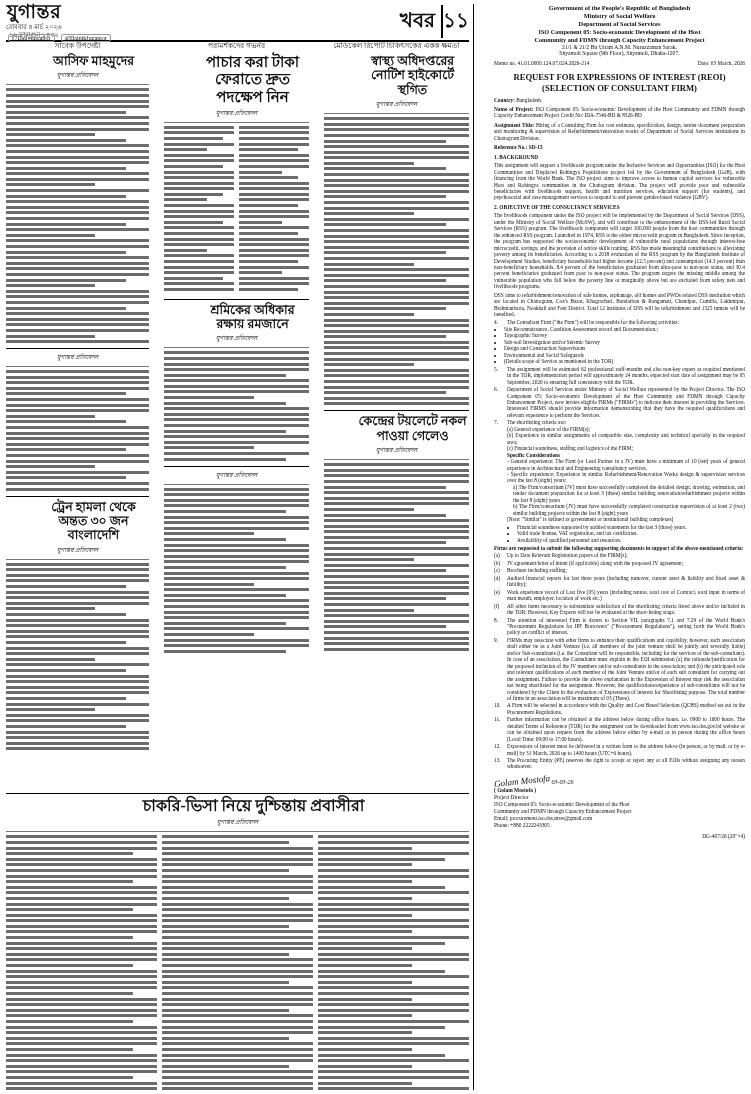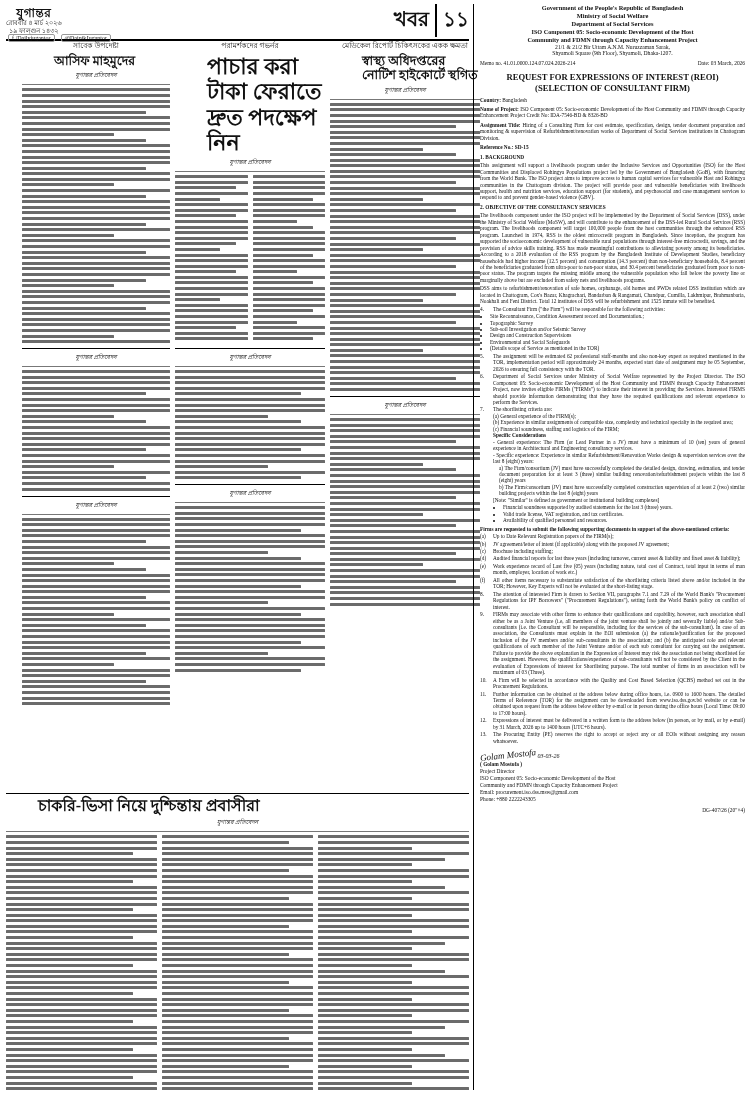--- a/index.html
+++ b/index.html
@@ -14,62 +14,62 @@
   .page { position: relative; width: 751px; height: 1094px; padding: 4px 6px; }
 
   
   .masthead {
     display:flex; align-items:center; justify-content:space-between;
     border-bottom: 2px solid #000; padding-bottom: 2px; margin-bottom: 3px;
     width: 463px;
   }
   .logo-wrap { text-align:center; line-height:1; }
   .logo-main {
-    font-family: Liberation Serif, serif;
-    font-size: 12px; font-weight: bold; letter-spacing: .5px;
+    font-family: Liberation Mono, monospace;
+    font-size: 19px; font-weight: bold; letter-spacing: .5px;
   }
   .logo-sub { font-size: 6.5px; margin-top:1px; }
   .khobor { font-size: 20px; font-weight: bold; }
-  .pageno { font-size: 20px; font-weight: bold; padding-left:6px; border-left:2px solid #000; margin-left:6px;}
+  .pageno { font-size: 20px; font-weight: bold; border-left:2px solid #000; margin-left:6px;}
   .khobor-wrap{ display:flex; align-items:flex-start;margin-left:8px;}
   .social { display:flex; gap:6px; font-size:6px; align-items:center; }
   .social span { border:1px solid #999; padding:0 3px; border-radius:2px; }
 
   
   .news {
-    position:absolute; left:22px; top:40px; width:463px; height:1050px;
-    display:flex; gap:5px;
+    position:absolute; left:6px; top:40px; width:463px; height:1050px;
+    display:flex; gap:15px;
   }
   .col { width: 148px; }
   .col.c2 { width: 150px; }
   .col.c3 { width: 150px; }
 
   .hl { margin-bottom:5px; }
   .hl-title {
-    font-weight:bold; text-align:left; line-height:1.15; margin-bottom:2px;margin-left:32px;
+    font-weight:bold; text-align:center; line-height:1.15; margin-bottom:2px;margin-left:32px;
   }
   .s1 .hl-title { font-size: 12.5px; }
-  .s2 .hl-title { font-size: 22px; }
+  .s2 .hl-title { font-size: 15px; }
   .kicker { font-size:7.5px; text-align:center; margin-bottom:2px; }
   .byline { font-size:6px; text-align:center; font-style:italic; margin-bottom:2px; }
   .rule { border-top:1px solid #000; margin:3px 0; }
   .rule.thin { border-top:.5px solid #777; }
 
   
   .body { margin-top:2px; }
   .ln { height:3px; background:#4a4a4a; margin-bottom:2.6px; border-radius:.5px; opacity:.82;}
   .ln.s { width:62%; }
   .ln.m { width:84%; }
   .two { display:flex; gap:5px; }
   .two > div { flex:1; }
 
   
   .notice {
     position:absolute; right:6px; top:4px; width:272px; height:1086px;
-    border-left:1px solid #000; padding-left:6px;
+    border-left:1px solid #000; padding-left:20px;
     font-family:"Liberation Serif", serif;
     font-size:5.3px; line-height:1.22; text-align:justify;
   }
   .n-head { text-align:center; line-height:1.25; }
   .n-head .l1 { font-size:6.4px; font-weight:bold; }
   .n-head .l2 { font-size:6.4px; font-weight:bold; }
   .n-head .l3 { font-size:6.4px; font-weight:bold; }
   .n-head .l4 { font-size:6.2px; font-weight:bold; }
   .n-head .l5 { font-size:6.2px; font-weight:bold; }
   .n-head .l6 { font-size:5.6px; }
@@ -195,20 +195,21 @@
             <div class="ln"></div>
             <div class="ln s"></div>
             <div class="ln"></div>
             <div class="ln m"></div>
             <div class="ln"></div>
             <div class="ln"></div>
           </div>
       </div>
       <div class="rule"></div>
       <div class="hl s1">
+        <div class="hl-title">ট্রেন হামলা থেকে অন্তত ৩০ জন বাংলাদেশি</div>
         <div class="byline">যুগান্তর প্রতিবেদন</div>
         <div class="rule thin"></div>
         <div class="body">
             <div class="ln"></div>
             <div class="ln"></div>
             <div class="ln"></div>
             <div class="ln"></div>
             <div class="ln m"></div>
             <div class="ln"></div>
             <div class="ln"></div>
@@ -311,20 +312,21 @@
               <div class="ln"></div>
               <div class="ln s"></div>
               <div class="ln"></div>
               <div class="ln"></div>
               <div class="ln m"></div>
             </div>
           </div>
       </div>
       <div class="rule"></div>
       <div class="hl s1">
+        <div class="hl-title">শ্রমিকের অধিকার রক্ষায় রমজানে</div>
         <div class="byline">যুগান্তর প্রতিবেদন</div>
         <div class="rule thin"></div>
         <div class="body">
             <div class="ln"></div>
             <div class="ln"></div>
             <div class="ln"></div>
             <div class="ln"></div>
             <div class="ln m"></div>
             <div class="ln"></div>
             <div class="ln"></div>
@@ -438,20 +440,21 @@
             <div class="ln"></div>
             <div class="ln"></div>
             <div class="ln"></div>
             <div class="ln m"></div>
             <div class="ln"></div>
             <div class="ln"></div>
           </div>
       </div>
       <div class="rule"></div>
       <div class="hl s1">
+        <div class="hl-title">কেন্দ্রের টয়লেটে নকল পাওয়া গেলেও</div>
         <div class="byline">যুগান্তর প্রতিবেদন</div>
         <div class="rule thin"></div>
         <div class="body">
             <div class="ln"></div>
             <div class="ln"></div>
             <div class="ln"></div>
             <div class="ln"></div>
             <div class="ln m"></div>
             <div class="ln"></div>
             <div class="ln"></div>

